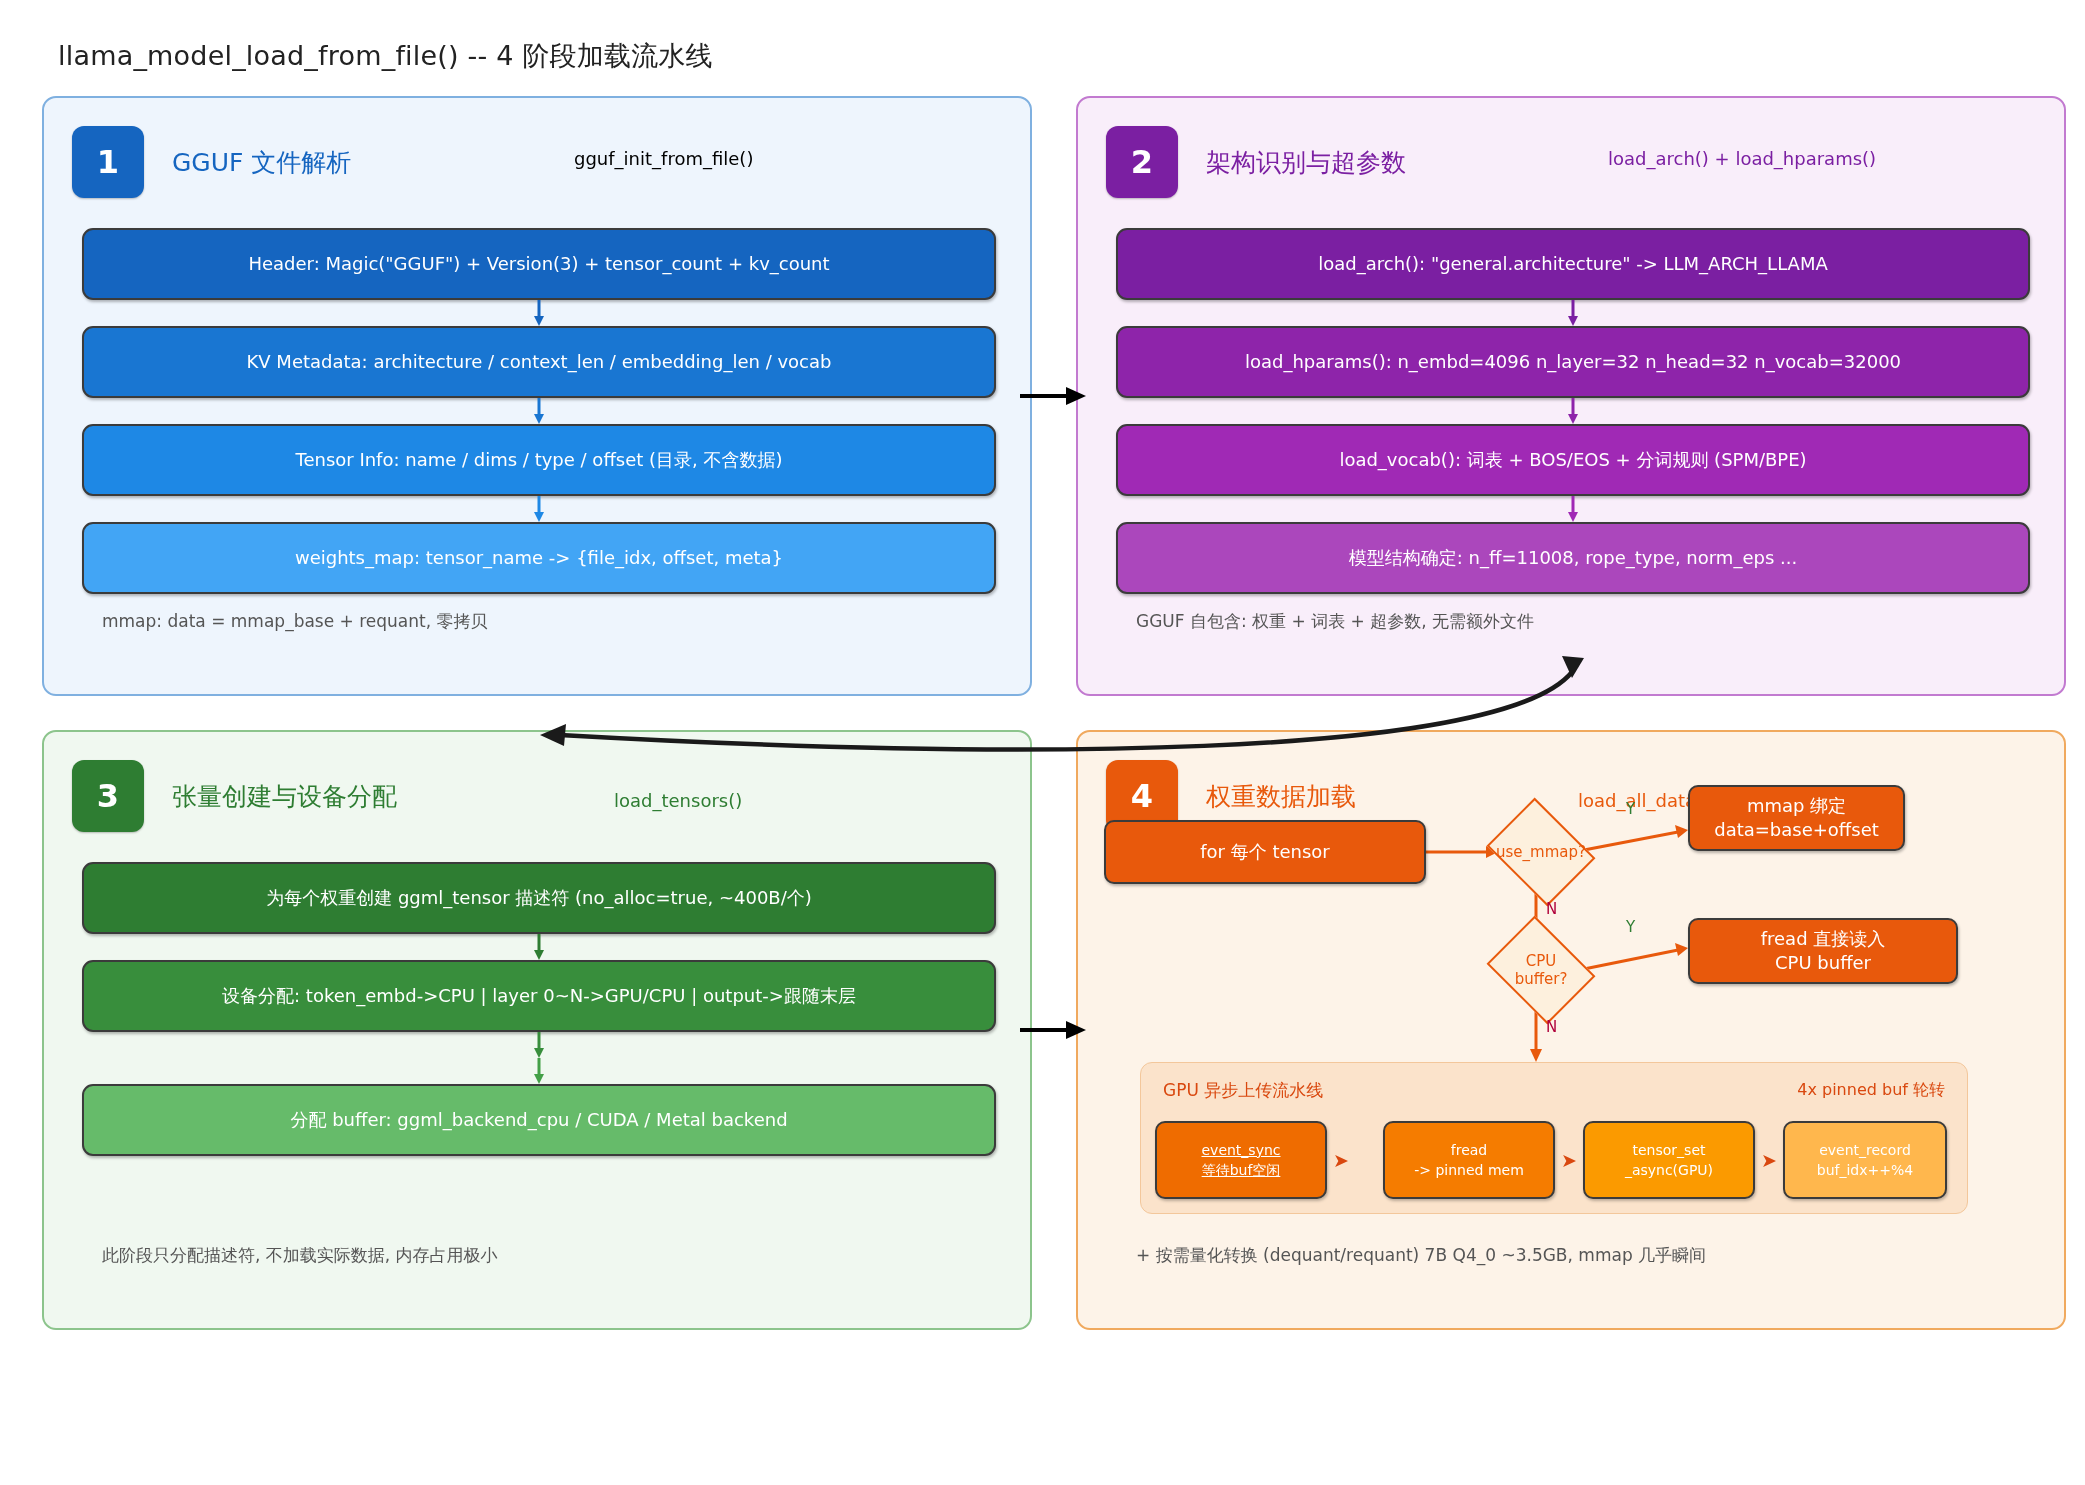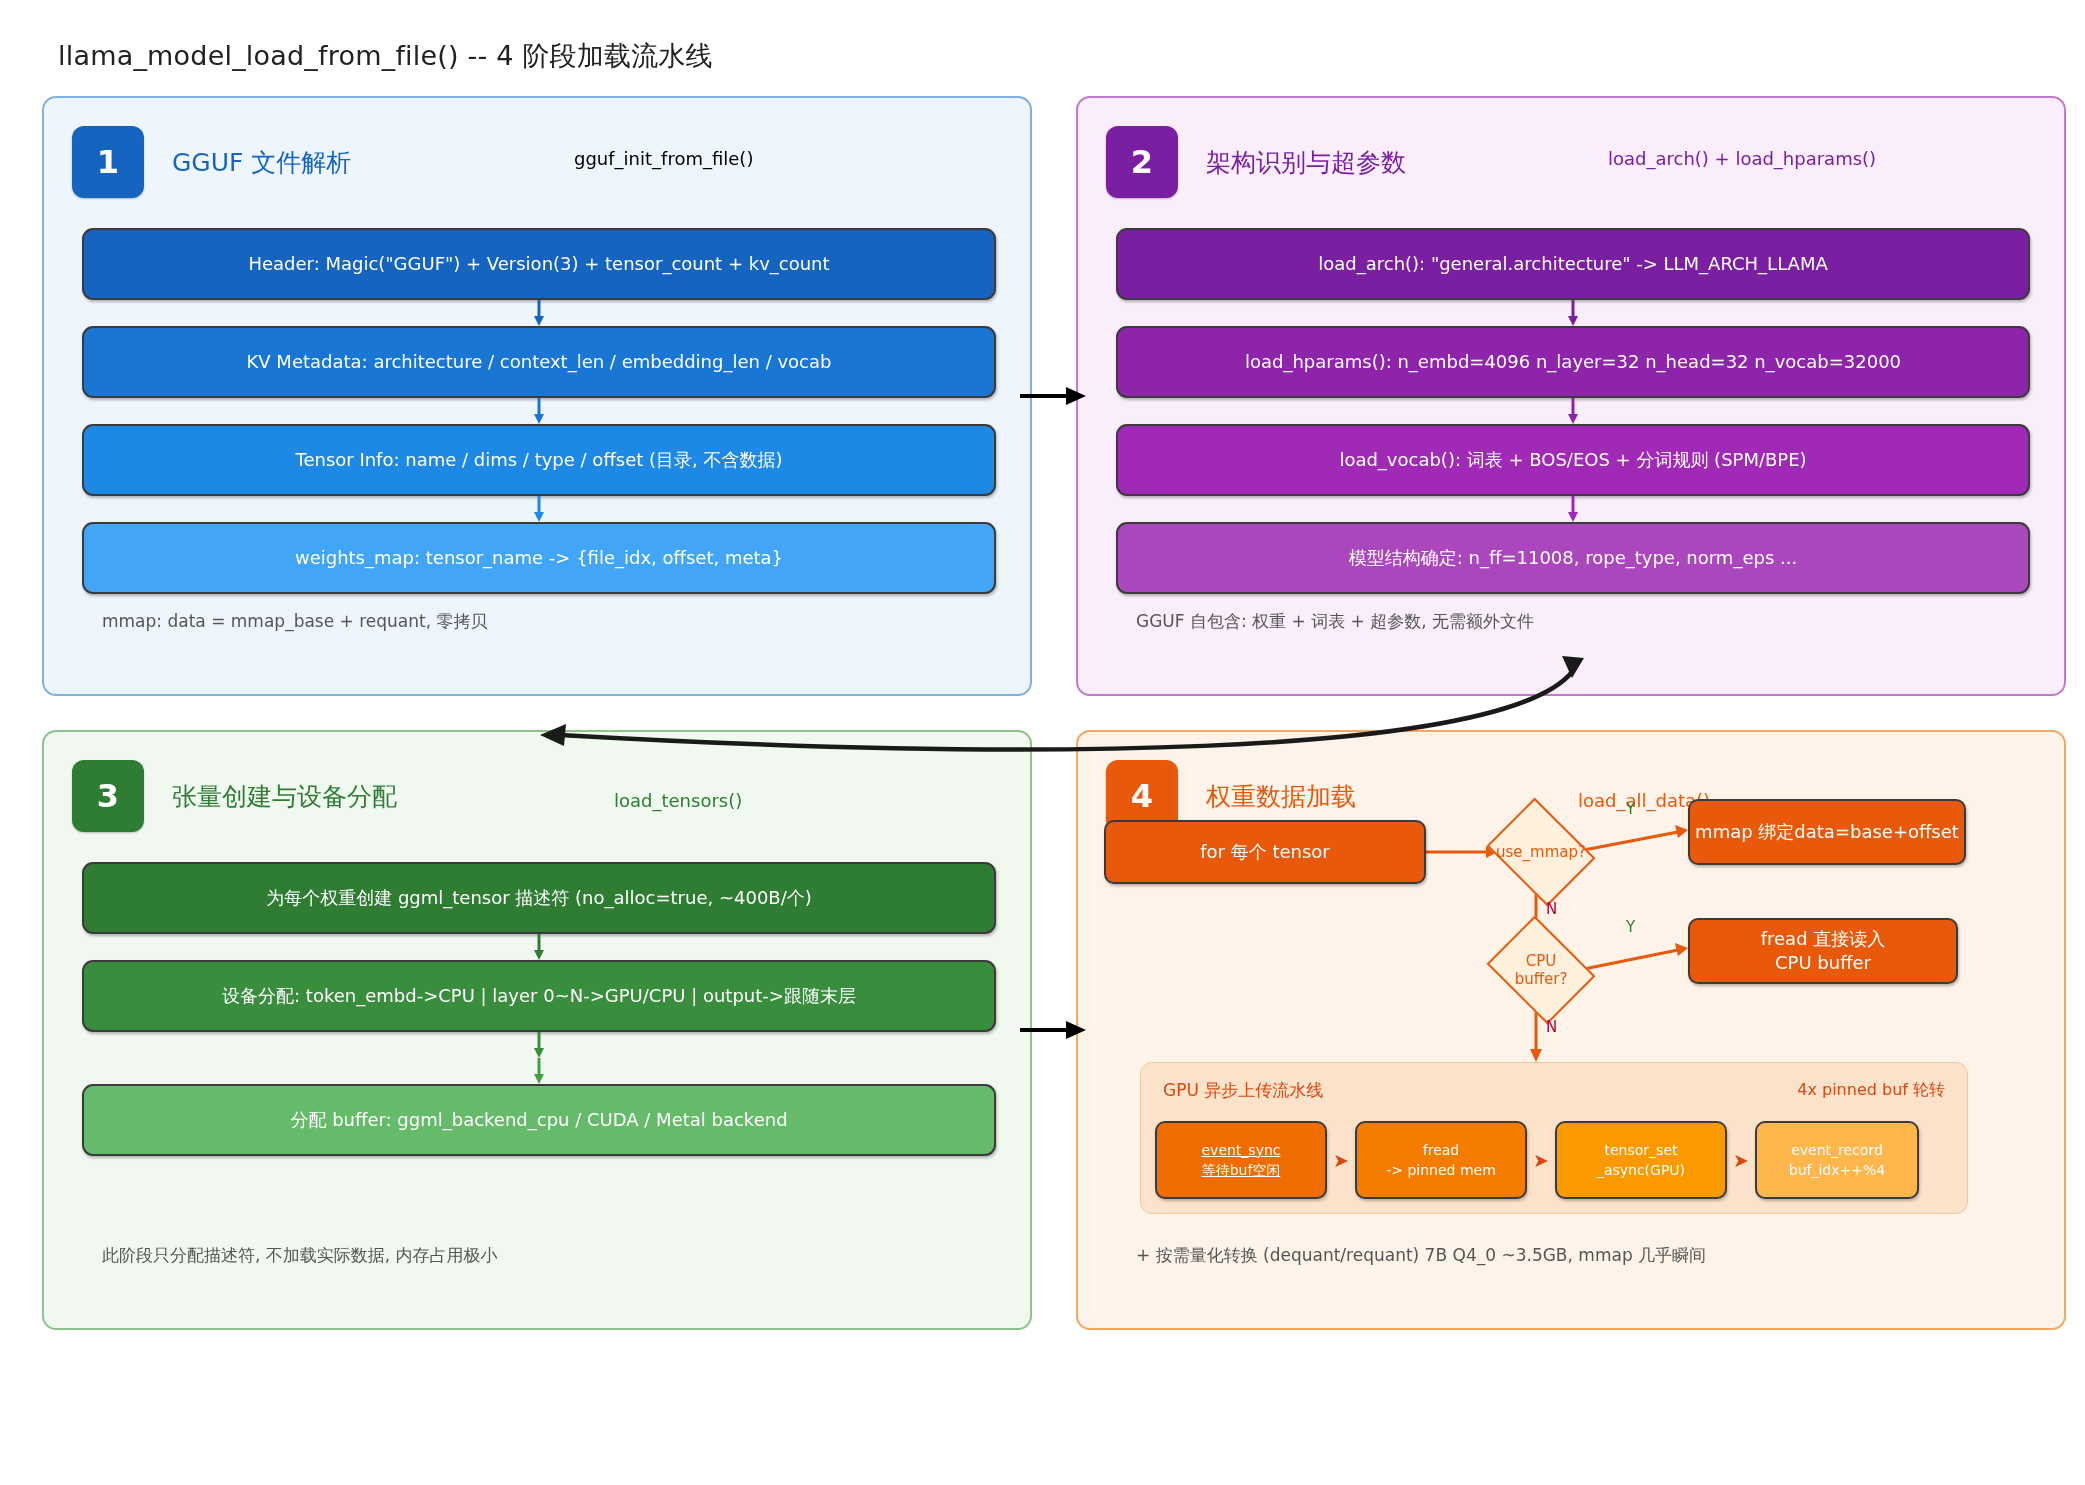--- a/index.html
+++ b/index.html
@@ -251,21 +251,21 @@
       <span>for 每个 tensor</span>
     </div>
 
     <div class="diamond" style="left:420px; top:86px; width:86px; height:68px;">
       <div class="dshape"></div>
       <span>use_mmap?</span>
     </div>
     <div class="yn y" style="left:548px; top:68px;">Y</div>
     <div class="yn n" style="left:468px; top:168px;">N</div>
 
-    <div class="p4box" style="left:610px; top:67px; width:278px; height:66px; background:#e8590c; flex-direction:row;">
+    <div class="p4box" style="left:610px; top:53px; width:217px; height:66px; background:#e8590c; flex-direction:column;">
       <span>mmap 绑定</span>
       <span>data=base+offset</span>
     </div>
 
     <div class="diamond" style="left:420px; top:204px; width:86px; height:68px;">
       <div class="dshape"></div>
       <span>CPU buffer?</span>
     </div>
     <div class="yn y" style="left:548px; top:186px;">Y</div>
     <div class="yn n" style="left:468px; top:286px;">N</div>
@@ -278,21 +278,21 @@
     <div class="gpu-panel" style="left:62px; top:330px; width:828px; height:152px;padding-left:33px;">
       <div class="gpu-label" style="left:22px; top:16px;">GPU 异步上传流水线</div>
       <div class="gpu-right" style="right:22px; top:17px;">4x pinned buf 轮转</div>
 
       <div class="gpu-stages" style="left:14px; top:58px;">
         <div class="stage" style="width:172px; height:78px; background:#ef6c00; flex-direction:column;text-decoration:underline;">
           <span>event_sync</span>
           <span>等待buf空闲</span>
         </div>
         <div class="stage-arrow">➤</div>
-        <div class="stage" style="width:172px; height:78px; background:#f57c00; flex-direction:column;">
+        <div class="stage" style="width:172px; height:78px; background:#f57c00; flex-direction:column;margin-left:28px;">
           <span>fread</span>
           <span>-&gt; pinned mem</span>
         </div>
         <div class="stage-arrow">➤</div>
         <div class="stage" style="width:172px; height:78px; background:#fb9a00; flex-direction:column;">
           <span>tensor_set</span>
           <span>_async(GPU)</span>
         </div>
         <div class="stage-arrow">➤</div>
         <div class="stage" style="width:164px; height:78px; background:#ffb74d; flex-direction:column;">

